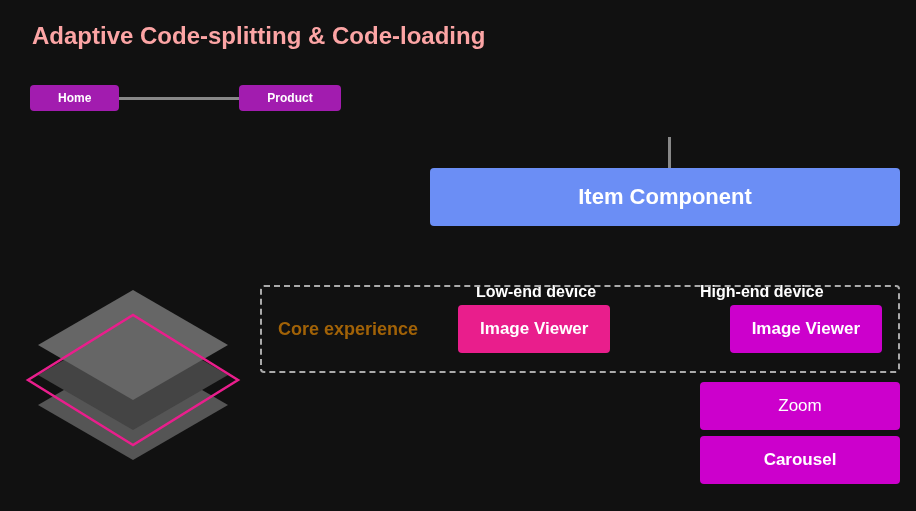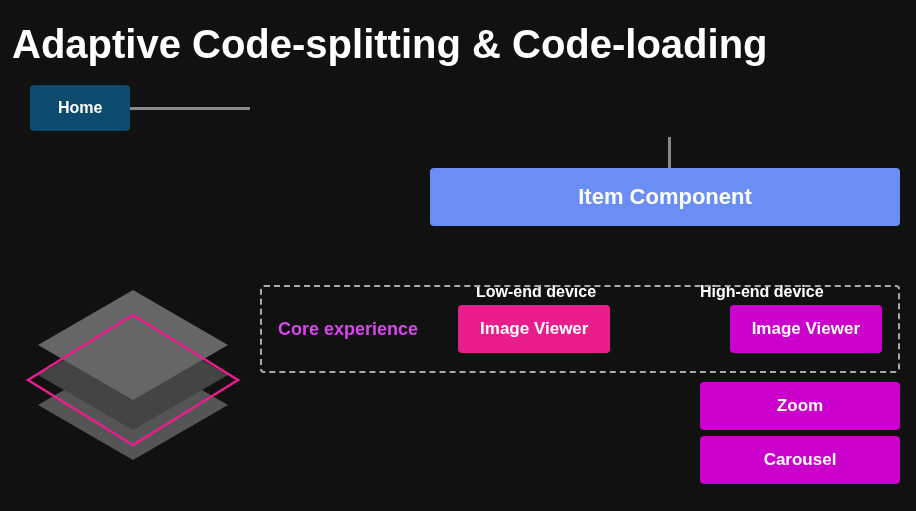--- a/index.html
+++ b/index.html
@@ -9,42 +9,42 @@
       background: #111;
       font-family: 'Arial', sans-serif;
       color: white;
       overflow: hidden;
       position: relative;
     }
 
     .title {
       position: absolute;
       top: 22px;
-      left: 12px;
-      font-size: 40px;
-      font-weight: 700;
-      color: #ffffff;
+      left: 32px;
+      font-size: 24px;
+      font-weight: 700;
+      color: #fca5a5;
     }
 
     
     .route-row {
       position: absolute;
       top: 85px;
       left: 30px;
       display: flex;
       align-items: center;
       gap: 0;
     }
 
     .route-box {
-      background: #0c4a6e;
-      color: white;
-      font-weight: 700;
-      font-size: 16px;
-      padding: 14px 28px;
+      background: #a21caf;
+      color: white;
+      font-weight: 700;
+      font-size: 12px;
+      padding: 6px 28px;
       border-radius: 4px;
       white-space: nowrap;
     }
 
     .connector-line {
       height: 3px;
       background: #888;
       width: 60px;
     }
 
@@ -99,21 +99,21 @@
       border: 2px dashed #aaa;
       border-radius: 4px;
       padding: 18px 16px;
       display: flex;
       align-items: center;
     }
 
     .core-label {
       font-size: 18px;
       font-weight: 700;
-      color: #d946ef;
+      color: #a16207;
       margin-right: 40px;
       white-space: nowrap;
     }
 
     .image-viewer-pink {
       background: #e91e8c;
       color: white;
       font-weight: 700;
       font-size: 17px;
       padding: 14px 22px;
@@ -130,21 +130,21 @@
       padding: 14px 22px;
       border-radius: 4px;
       white-space: nowrap;
     }
 
     
     .zoom-box {
       position: absolute;
       background: #cc00cc;
       color: white;
-      font-weight: 700;
+      font-weight: 400;
       font-size: 17px;
       padding: 14px 0;
       border-radius: 4px;
       text-align: center;
       top: 382px;
       left: 700px;
       right: 16px;
     }
 
     .carousel-box {
@@ -177,20 +177,21 @@
   </style>
 </head>
 <body>
 
 <h1 class="title">Adaptive Code-splitting &amp; Code-loading</h1>
 
 <div class="route-row">
   <div class="route-box">Home</div>
   <div class="connector-line"></div>
   <div class="connector-line"></div>
+  <div class="route-box">Product</div>
 </div>
 
 <div class="vert-connector-product"></div>
 
 <div class="item-component-box">Item Component</div>
 
 <div class="device-label low-end-label">Low-end device</div>
 <div class="device-label high-end-label">High-end device</div>
 
 <div class="core-experience-container">

